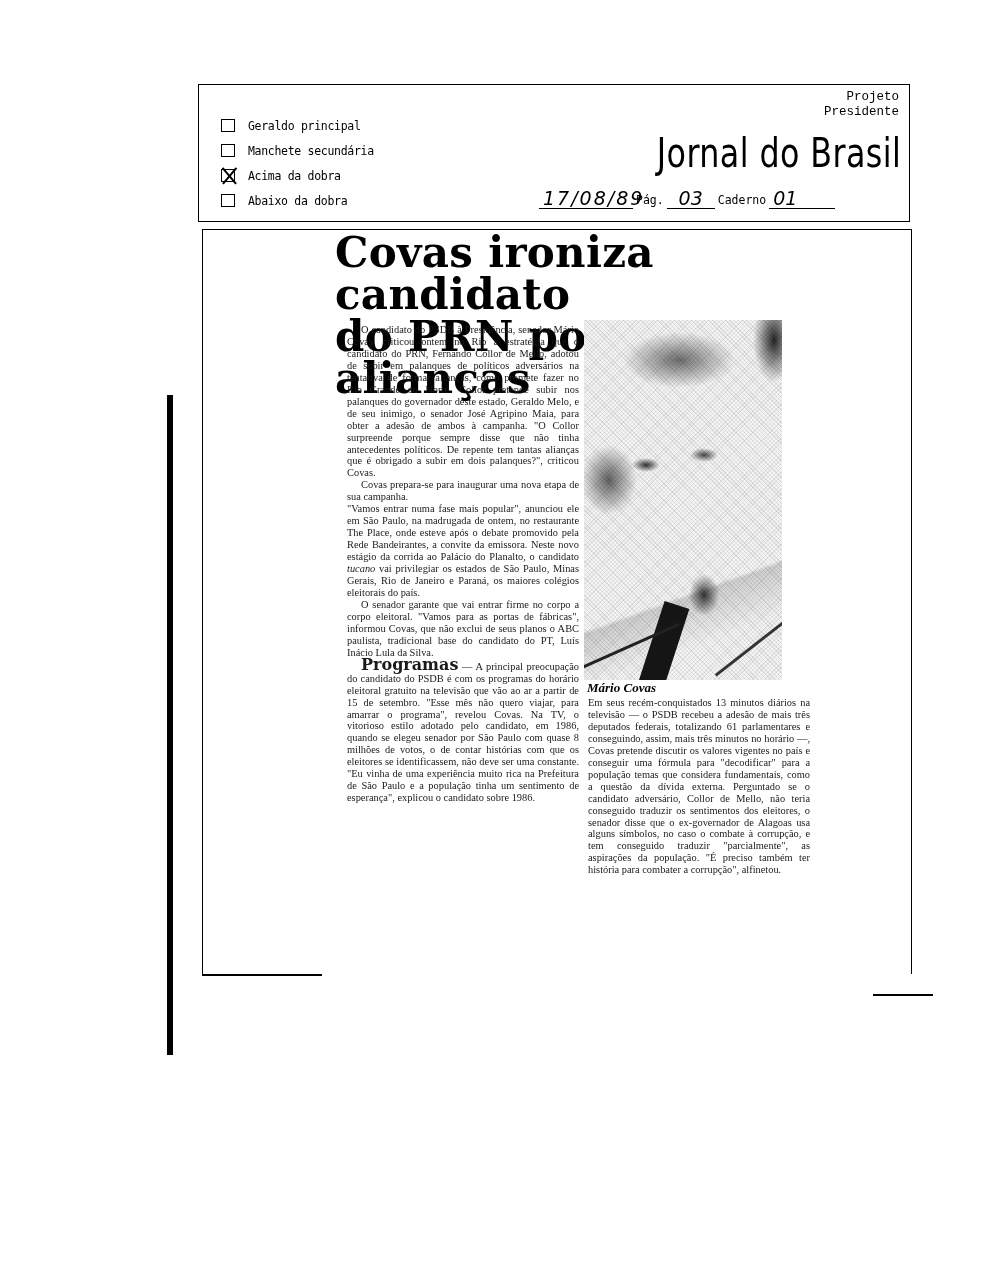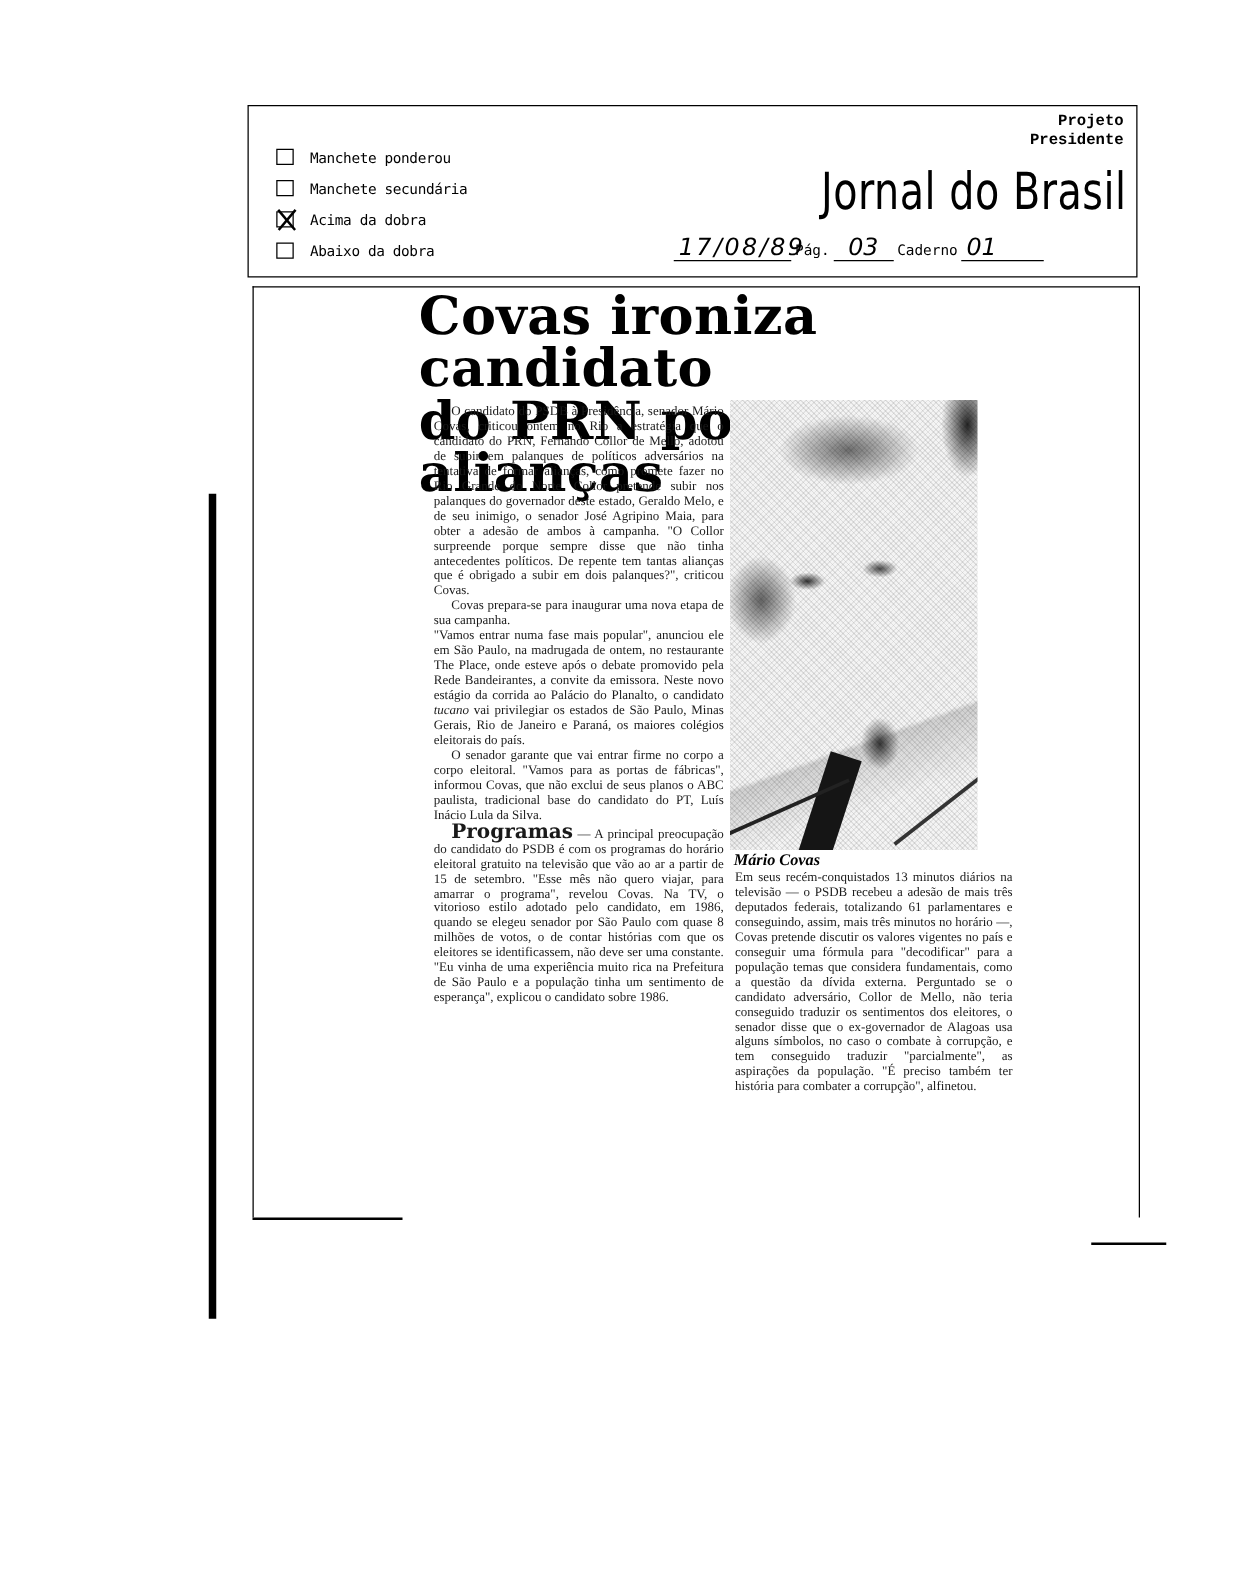--- a/index.html
+++ b/index.html
@@ -20,21 +20,21 @@
     content:""; position:absolute; left:-3px; top:5px; width:21px; height:1.5px; background:#000;
   }
   .check-box.checked::before { transform:rotate(50deg); }
   .check-box.checked::after  { transform:rotate(-50deg); }
   .check-label {
     font-family:"DejaVu Sans Mono", monospace; font-size:11.5px; letter-spacing:-0.3px;
   }
 
   .projeto {
     position:absolute; right:10px; top:5px; text-align:right;
-    font-family:"Liberation Mono", monospace; font-weight:bold; font-size:12.5px; line-height:15px;margin-left:48px;
+    font-family:"Liberation Mono", monospace; font-weight:normal; font-size:12.5px; line-height:15px;margin-left:48px;
   }
   .masthead {
     position:absolute; right:8px; top:46px;
     font-family:"DejaVu Sans Condensed", "DejaVu Sans", sans-serif;
     font-size:41px; letter-spacing:0.5px; transform:scaleX(0.86); transform-origin:right center;
     font-weight:normal; line-height:44px;
   }
   .issue-line {
     position:absolute; left:340px; top:103px; display:flex; align-items:flex-end; gap:3px;
   }
@@ -104,21 +104,21 @@
     font-family:"Liberation Serif", serif; font-style:italic; font-weight:bold; font-size:13px;
   }
 </style>
 </head>
 <body>
 
 <div class="form-box">
   <div class="checklist">
     <div class="check-row">
       <span class="check-box"></span>
-      <span class="check-label">Manchete ponderou</span>
+      <span class="check-label">Geraldo principal</span>
     </div>
     <div class="check-row">
       <span class="check-box"></span>
       <span class="check-label">Manchete secundária</span>
     </div>
     <div class="check-row">
       <span class="check-box checked"></span>
       <span class="check-label">Acima da dobra</span>
     </div>
     <div class="check-row">

